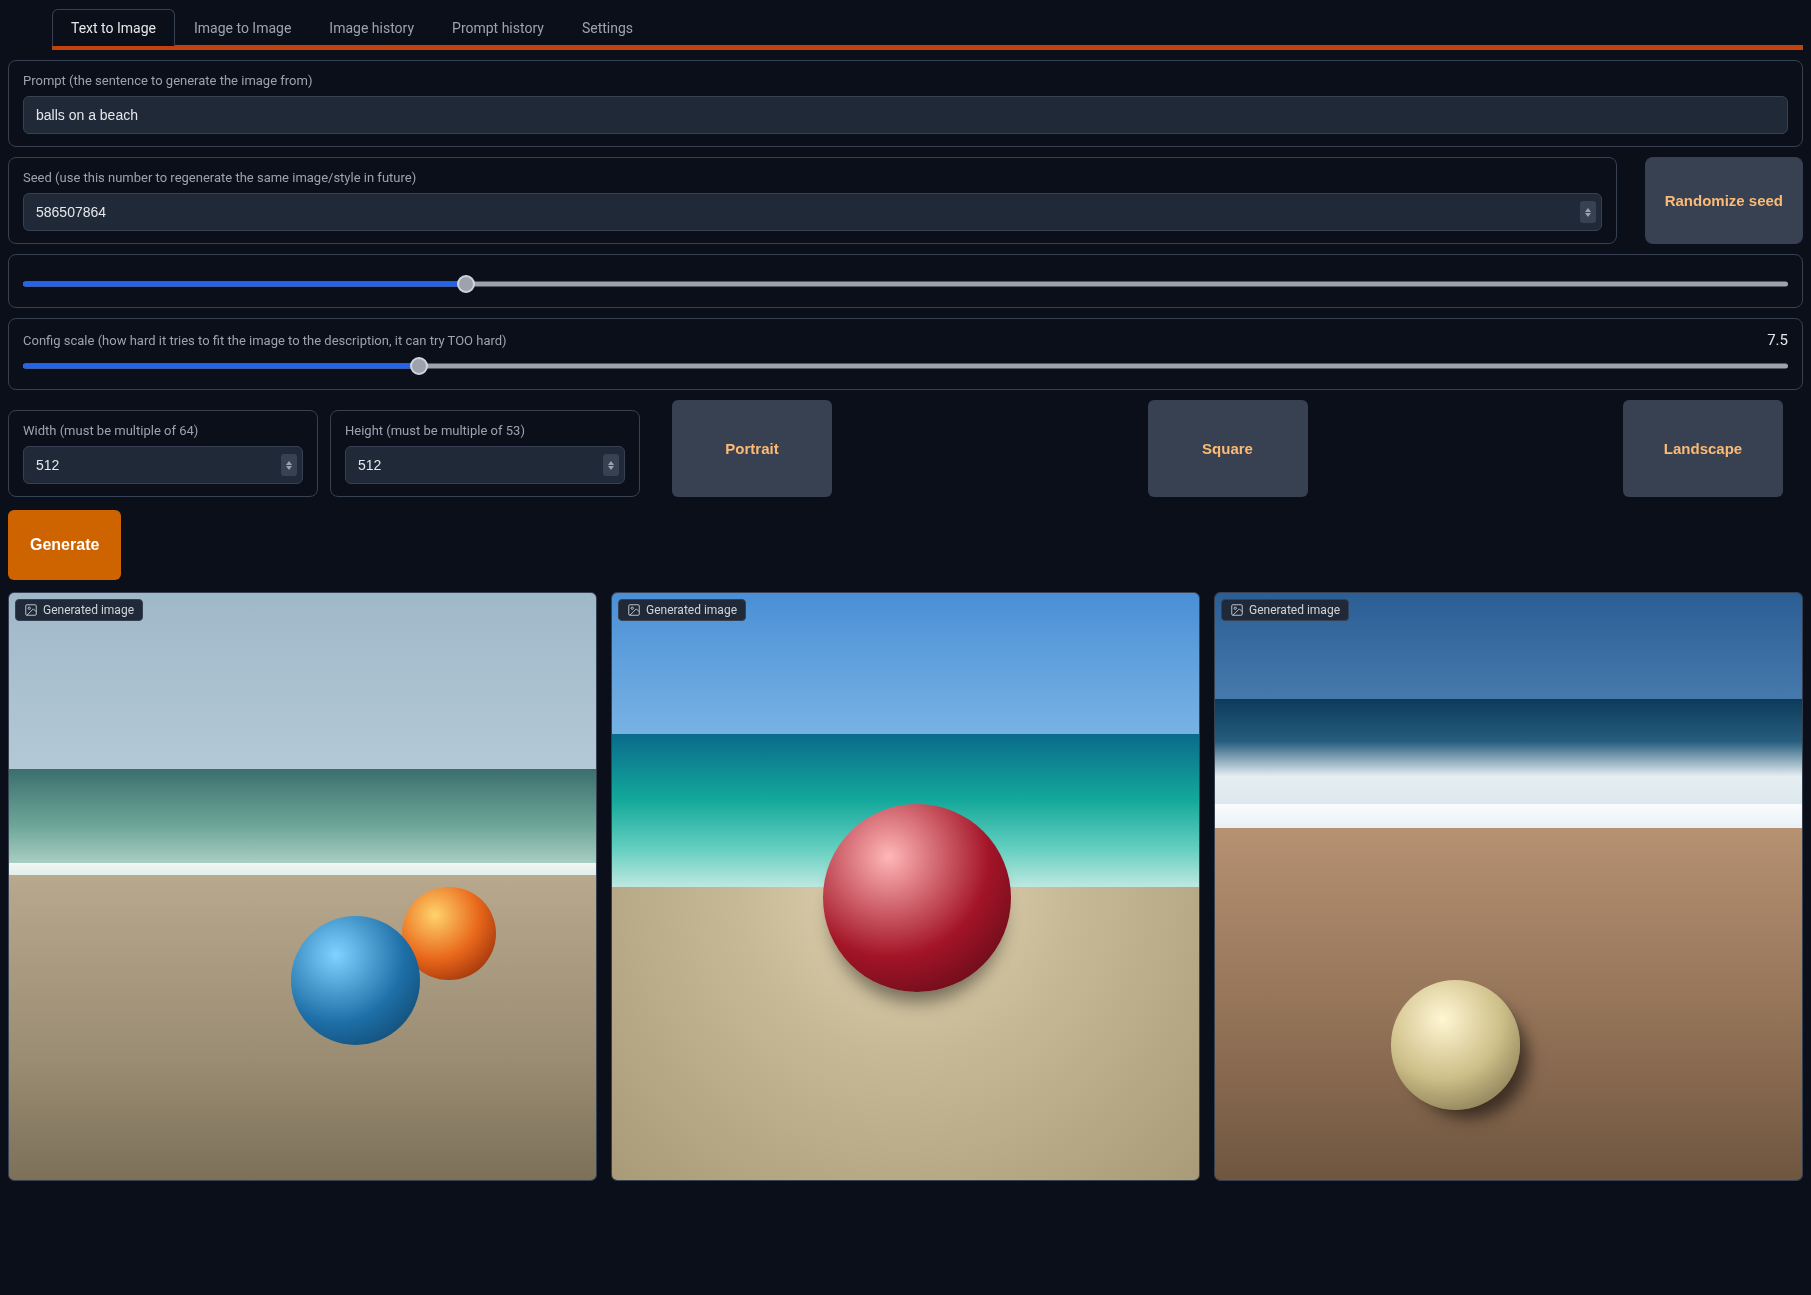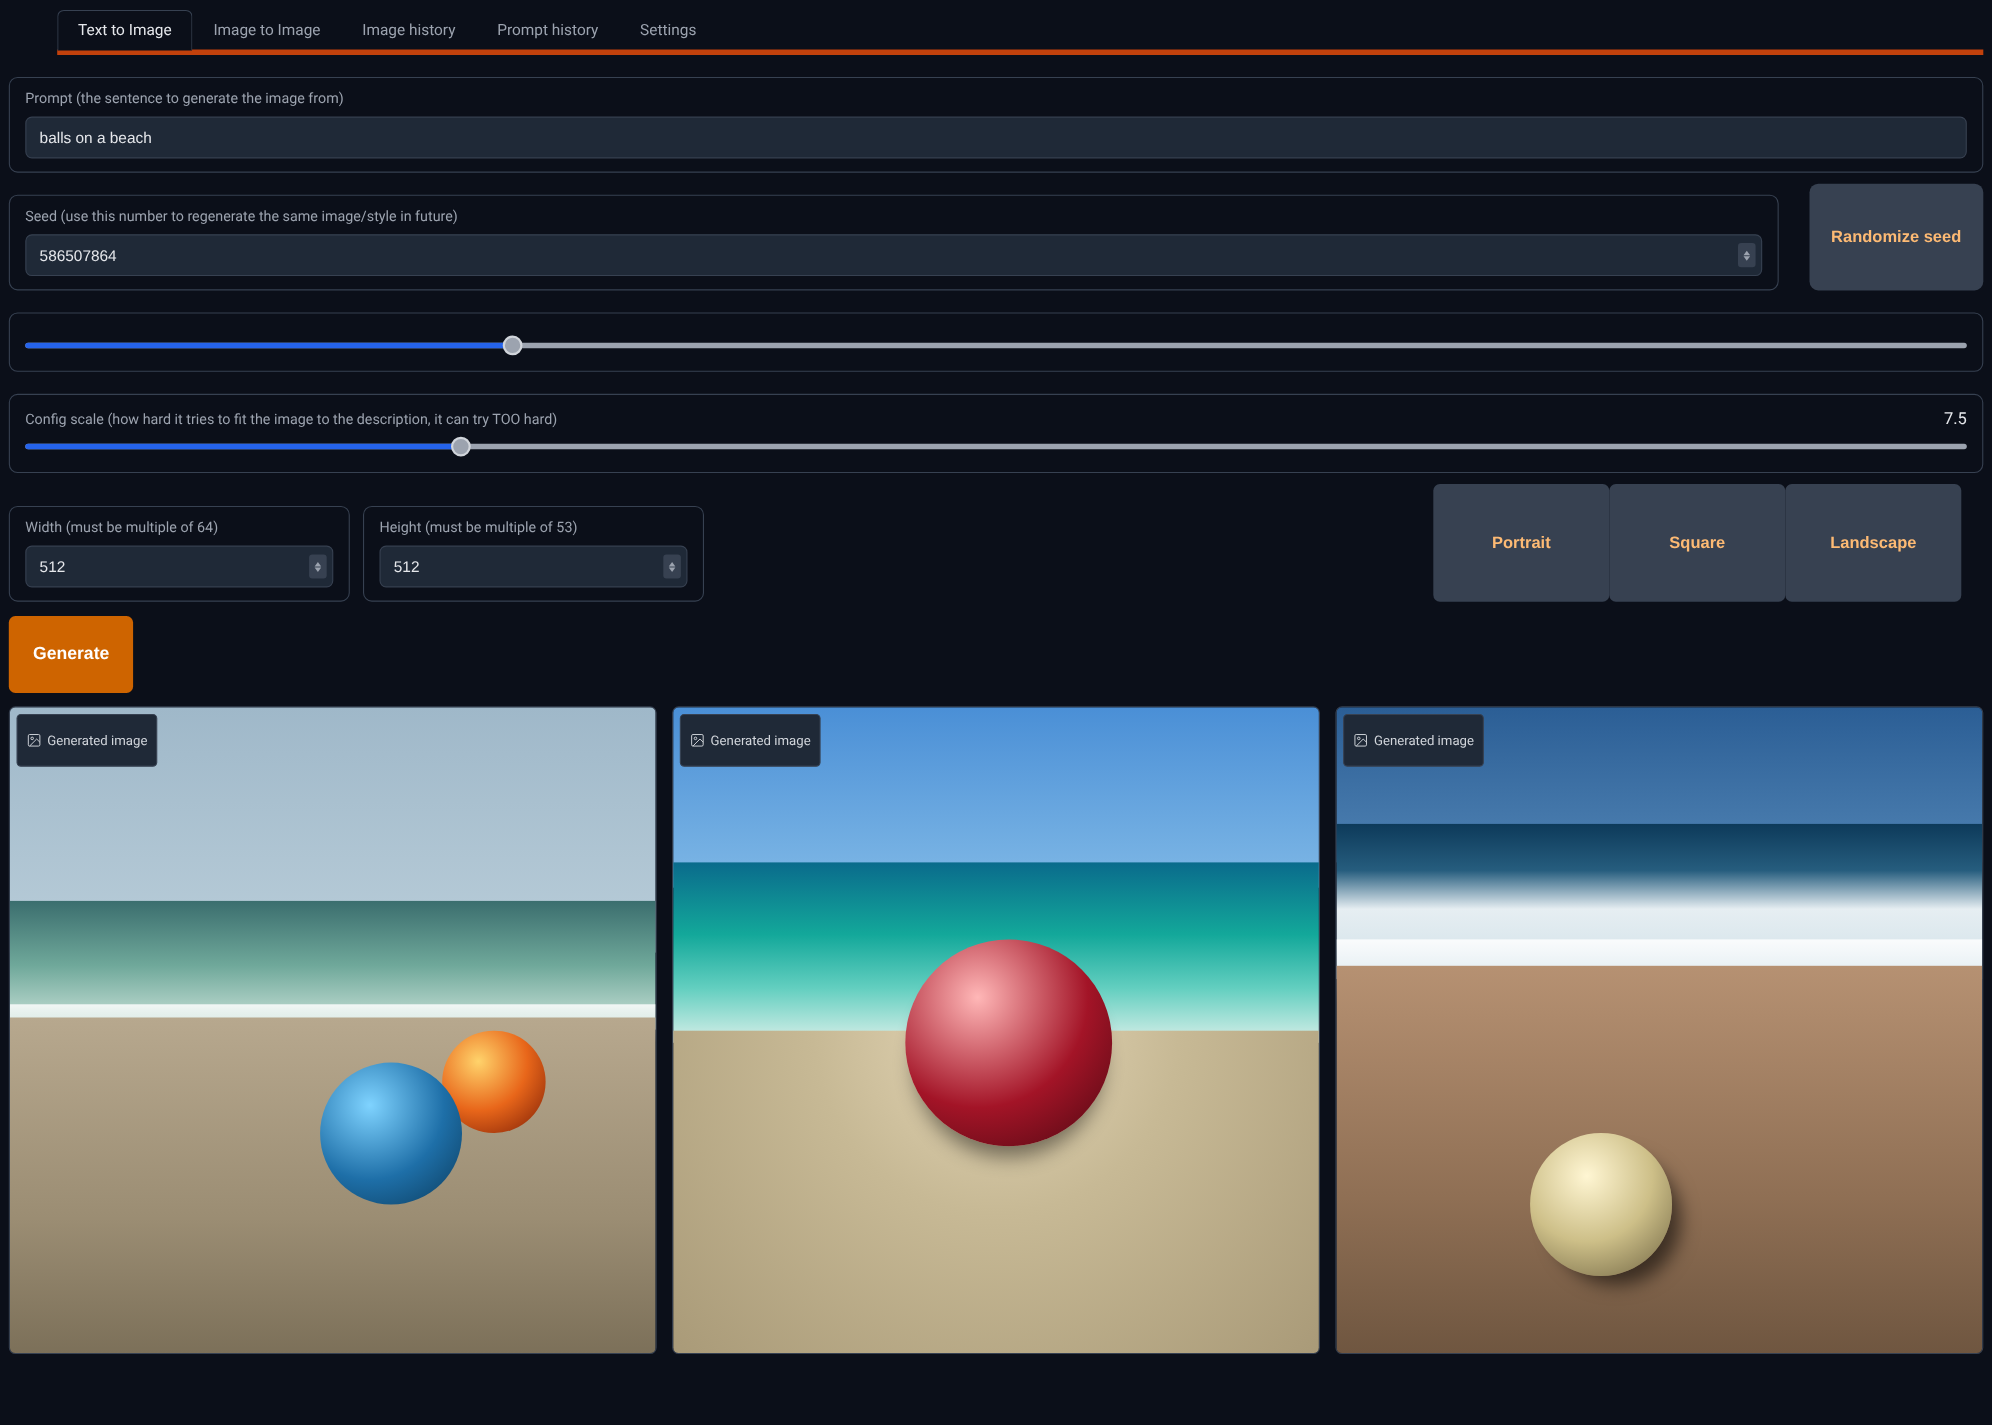--- a/index.html
+++ b/index.html
@@ -31,21 +31,21 @@
     color: #e5e7eb;
     border-color: #374151;
     background: #0b0f19;
   }
 
   
   .panel {
     border: 1px solid #374151;
     border-radius: 8px;
     padding: 12px 14px;
-    margin-top: 20px;
+    margin-top: 10px;
     background: #0b0f19;
   }
   .label {
     color: #9ca3af;
     font-size: 13px;
     margin-bottom: 8px;
     display: block;
   }
   .text-input, .num-input {
     width: 100%;
@@ -159,21 +159,21 @@
     background: #9ca3af;
     border: 2px solid #d1d5db;
     border-radius: 50%;
     transform: translate(-50%, -50%);
   }
 
   
   .dim-row { display: flex; gap: 12px; margin-top: 10px; flex-wrap: wrap; }
   .dim-panel { width: 310px; }
   .aspect-btn { width: 160px; display:flex; align-items:center; justify-content:center; }
-  .aspect-spacer { flex: 1; display:flex; justify-content:flex-end; padding: 0 20px; }
+  .aspect-spacer { flex: 1; display:flex; justify-content:space-between; padding: 0 20px; }
 
   
   .gallery {
     display: flex;
     gap: 14px;
     margin-top: 12px;
   }
   .gen-card {
     flex: 1;
     position: relative;
@@ -183,21 +183,21 @@
     aspect-ratio: 1 / 1;
     background: #111827;
   }
   .gen-badge {
     position: absolute;
     top: 6px; left: 6px;
     background: #1f2937;
     color: #d1d5db;
     border: 1px solid #374151;
     border-radius: 4px;
-    padding: 16px 8px;
+    padding: 3px 8px;
     font-size: 12px;
     display: flex;
     align-items: center;
     gap: 5px;
     z-index: 5;
   }
   svg.icon { width: 14px; height: 14px; stroke: #d1d5db; fill: none; stroke-width: 1.5; }
 
   
   .scene { position:absolute; inset:0; }

